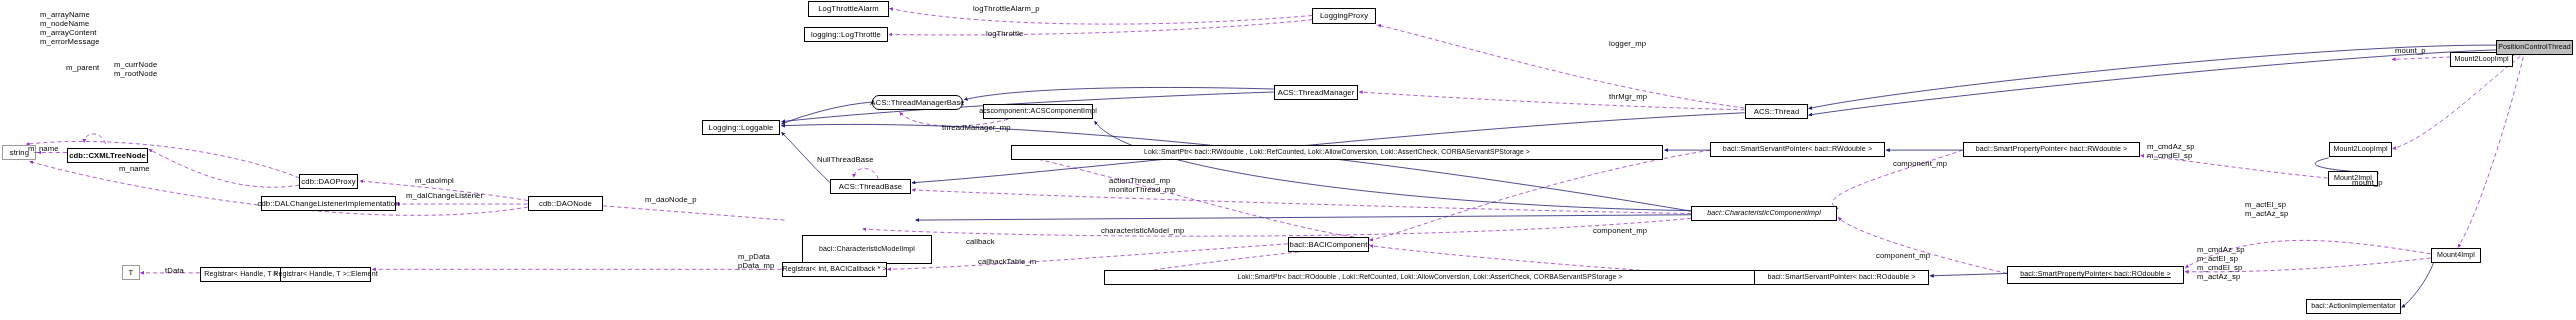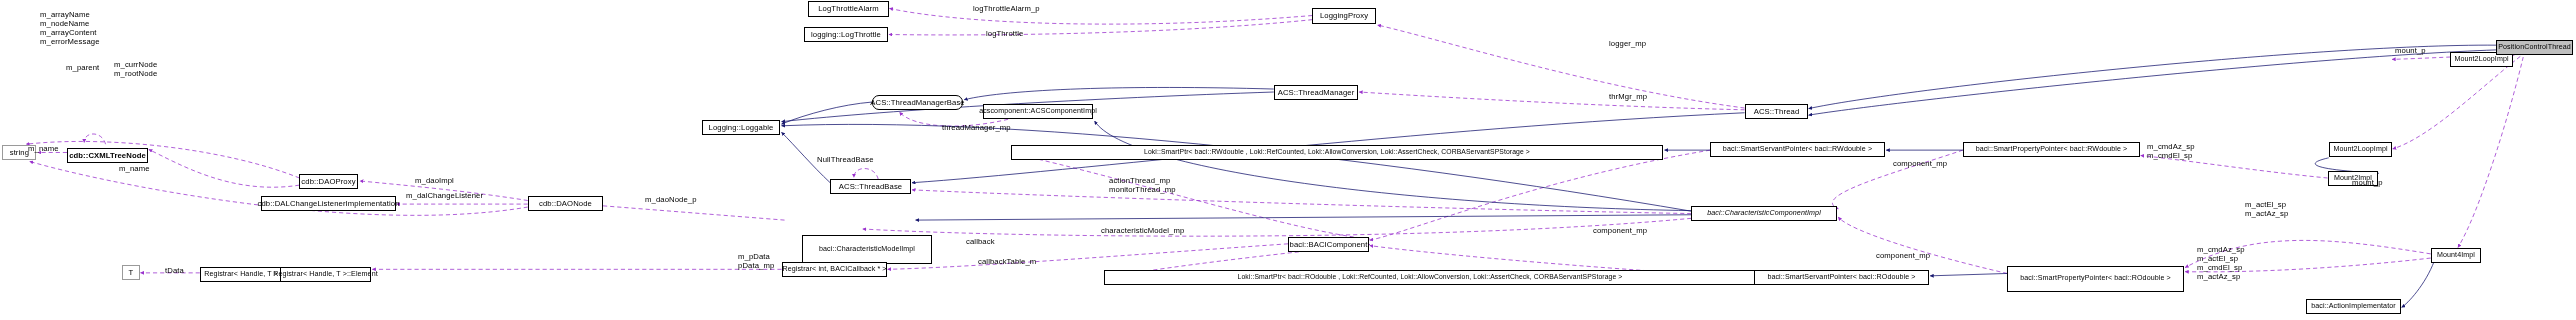--- a/index.html
+++ b/index.html
@@ -162,21 +162,21 @@
   <div class="node" style="left:1274px;top:85px;width:84px;height:15.4px;">ACS::ThreadManager</div>
   <div class="node" style="left:1745px;top:104px;width:63px;height:15.4px;">ACS::Thread</div>
   <div class="node" style="left:1312px;top:8.3px;width:64px;height:15.4px;">LoggingProxy</div>
   <div class="node" style="left:808px;top:1.2px;width:81px;height:15.4px;">LogThrottleAlarm</div>
   <div class="node" style="left:804px;top:27px;width:84px;height:15.4px;">logging::LogThrottle</div>
   <div class="node tiny" style="left:1011px;top:145px;width:652px;height:15.4px;">Loki::SmartPtr&lt; baci::RWdouble , Loki::RefCounted, Loki::AllowConversion, Loki::AssertCheck, CORBAServantSPStorage &gt;</div>
   <div class="node tiny" style="left:1104px;top:270px;width:652px;height:15.4px;">Loki::SmartPtr&lt; baci::ROdouble , Loki::RefCounted, Loki::AllowConversion, Loki::AssertCheck, CORBAServantSPStorage &gt;</div>
   <div class="node small" style="left:1710px;top:142px;width:175px;height:15.4px;">baci::SmartServantPointer&lt; baci::RWdouble &gt;</div>
   <div class="node small" style="left:1754px;top:270px;width:175px;height:15.4px;">baci::SmartServantPointer&lt; baci::ROdouble &gt;</div>
   <div class="node small" style="left:1963px;top:142px;width:177px;height:15.4px;">baci::SmartPropertyPointer&lt; baci::RWdouble &gt;</div>
-  <div class="node small" style="left:2007px;top:266px;width:177px;height:26px;">baci::SmartPropertyPointer&lt; baci::ROdouble &gt;</div>
+  <div class="node small" style="left:2007px;top:266px;width:177px;height:18px;text-decoration:underline;">baci::SmartPropertyPointer&lt; baci::ROdouble &gt;</div>
   <div class="node" style="left:1288px;top:237px;width:81px;height:15.4px;">baci::BACIComponent</div>
   <div class="node small" style="left:1691px;top:206px;width:146px;height:15.4px;font-style:italic;">baci::CharacteristicComponentImpl</div>
   <div class="node small" style="left:2306px;top:299px;width:95px;height:15.4px;">baci::ActionImplementator</div>
   <div class="node small" style="left:2431px;top:248px;width:50px;height:15.4px;">Mount4Impl</div>
   <div class="node small" style="left:2328px;top:171px;width:50px;height:15.4px;">Mount2Impl</div>
   <div class="node small" style="left:2450px;top:52px;width:63px;height:15.4px;">Mount2LoopImpl</div>
   <div class="node small" style="left:2329px;top:142px;width:63px;height:15.4px;">Mount2LoopImpl</div>
   <div class="node current small" style="left:2496px;top:40px;width:77px;height:15.4px;">PositionControlThread</div>
   <div class="node tmpl" style="left:122px;top:265px;width:18px;height:15.4px;">T</div>
   <div class="node small" style="left:200px;top:267px;width:82px;height:15.4px;">Registrar&lt; Handle, T &gt;</div>

